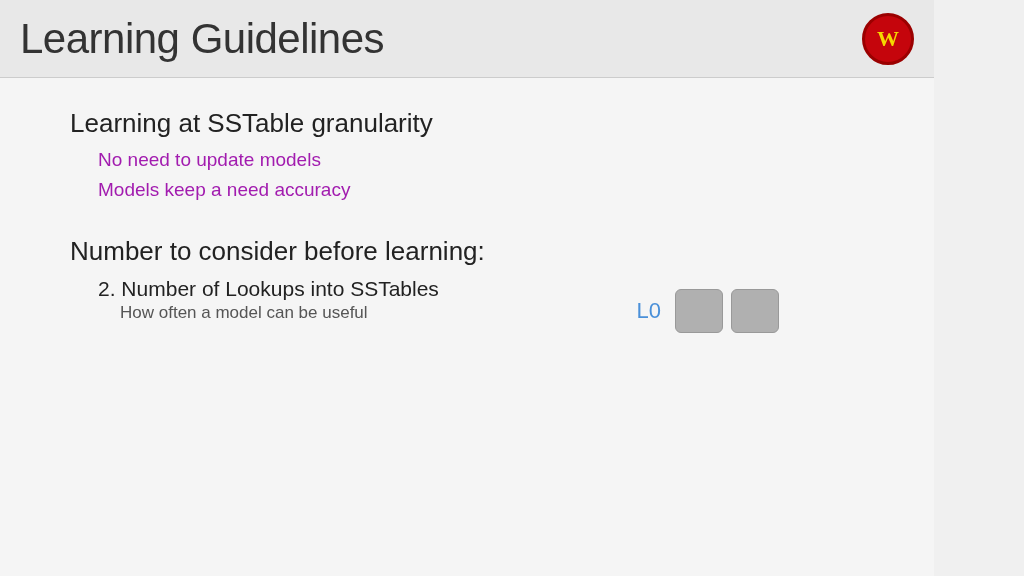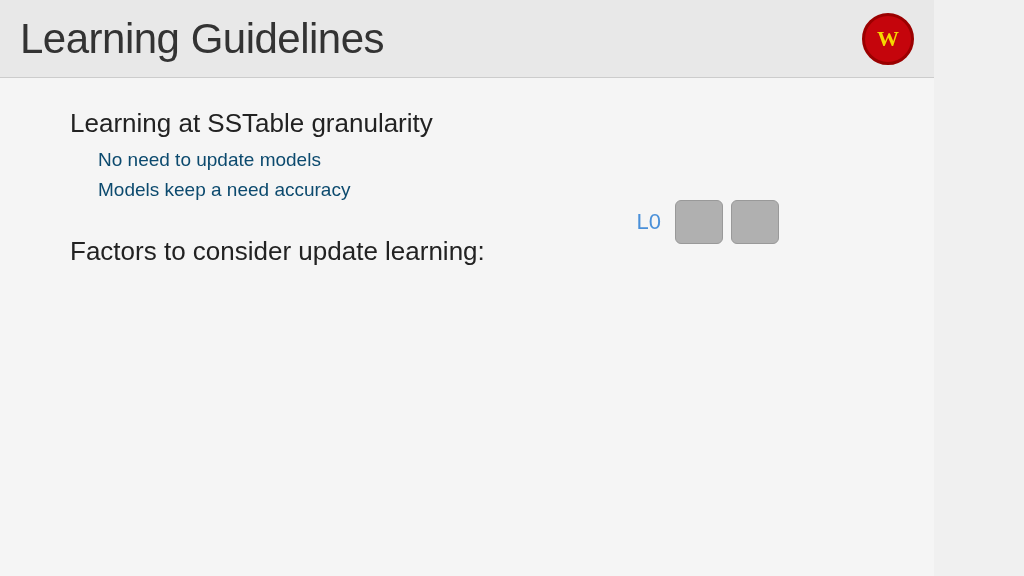--- a/index.html
+++ b/index.html
@@ -55,20 +55,21 @@
       font-size: 22px;
       font-weight: 900;
       font-family: serif;
     }
 
     
     .content {
       padding: 30px 70px 20px 70px;
       display: flex;
       gap: 52px;
+      align-items: flex-end;
     }
 
     .left-column {
       flex: 1;
     }
 
     .right-column {
       width: 320px;
       display: flex;
       align-items: center;
@@ -79,21 +80,21 @@
     
     .section-heading {
       font-size: 26px;
       font-weight: 400;
       color: #222;
       margin-bottom: 6px;
     }
 
     .sub-item {
       font-size: 19px;
-      color: #0c4a6e;
+      color: #a21caf;
       padding-left: 28px;
       line-height: 1.6;
     }
 
     .section-gap {
       margin-bottom: 30px;
     }
 
     
     .factors-heading {
@@ -172,25 +173,30 @@
 
     <div class="left-column">
 
       <div class="section-gap">
         <div class="section-heading">Learning at SSTable granularity</div>
         <div class="sub-item">No need to update models</div>
         <div class="sub-item">Models keep a need accuracy</div>
       </div>
 
       <div>
-        <div class="factors-heading">Factors to consider update learning:</div>
+        <div class="factors-heading">Number to consider before learning:</div>
         <div class="numbered-list">
 
 
           <div>
+            <div class="numbered-item">
+              <span>2.</span>
+              <span>Number of Lookups into SSTables</span>
+            </div>
+            <div class="numbered-sub">How often a model can be useful</div>
           </div>
 
         </div>
       </div>
 
     </div>
 
     <div class="right-column">
       <div class="diagram">
 

